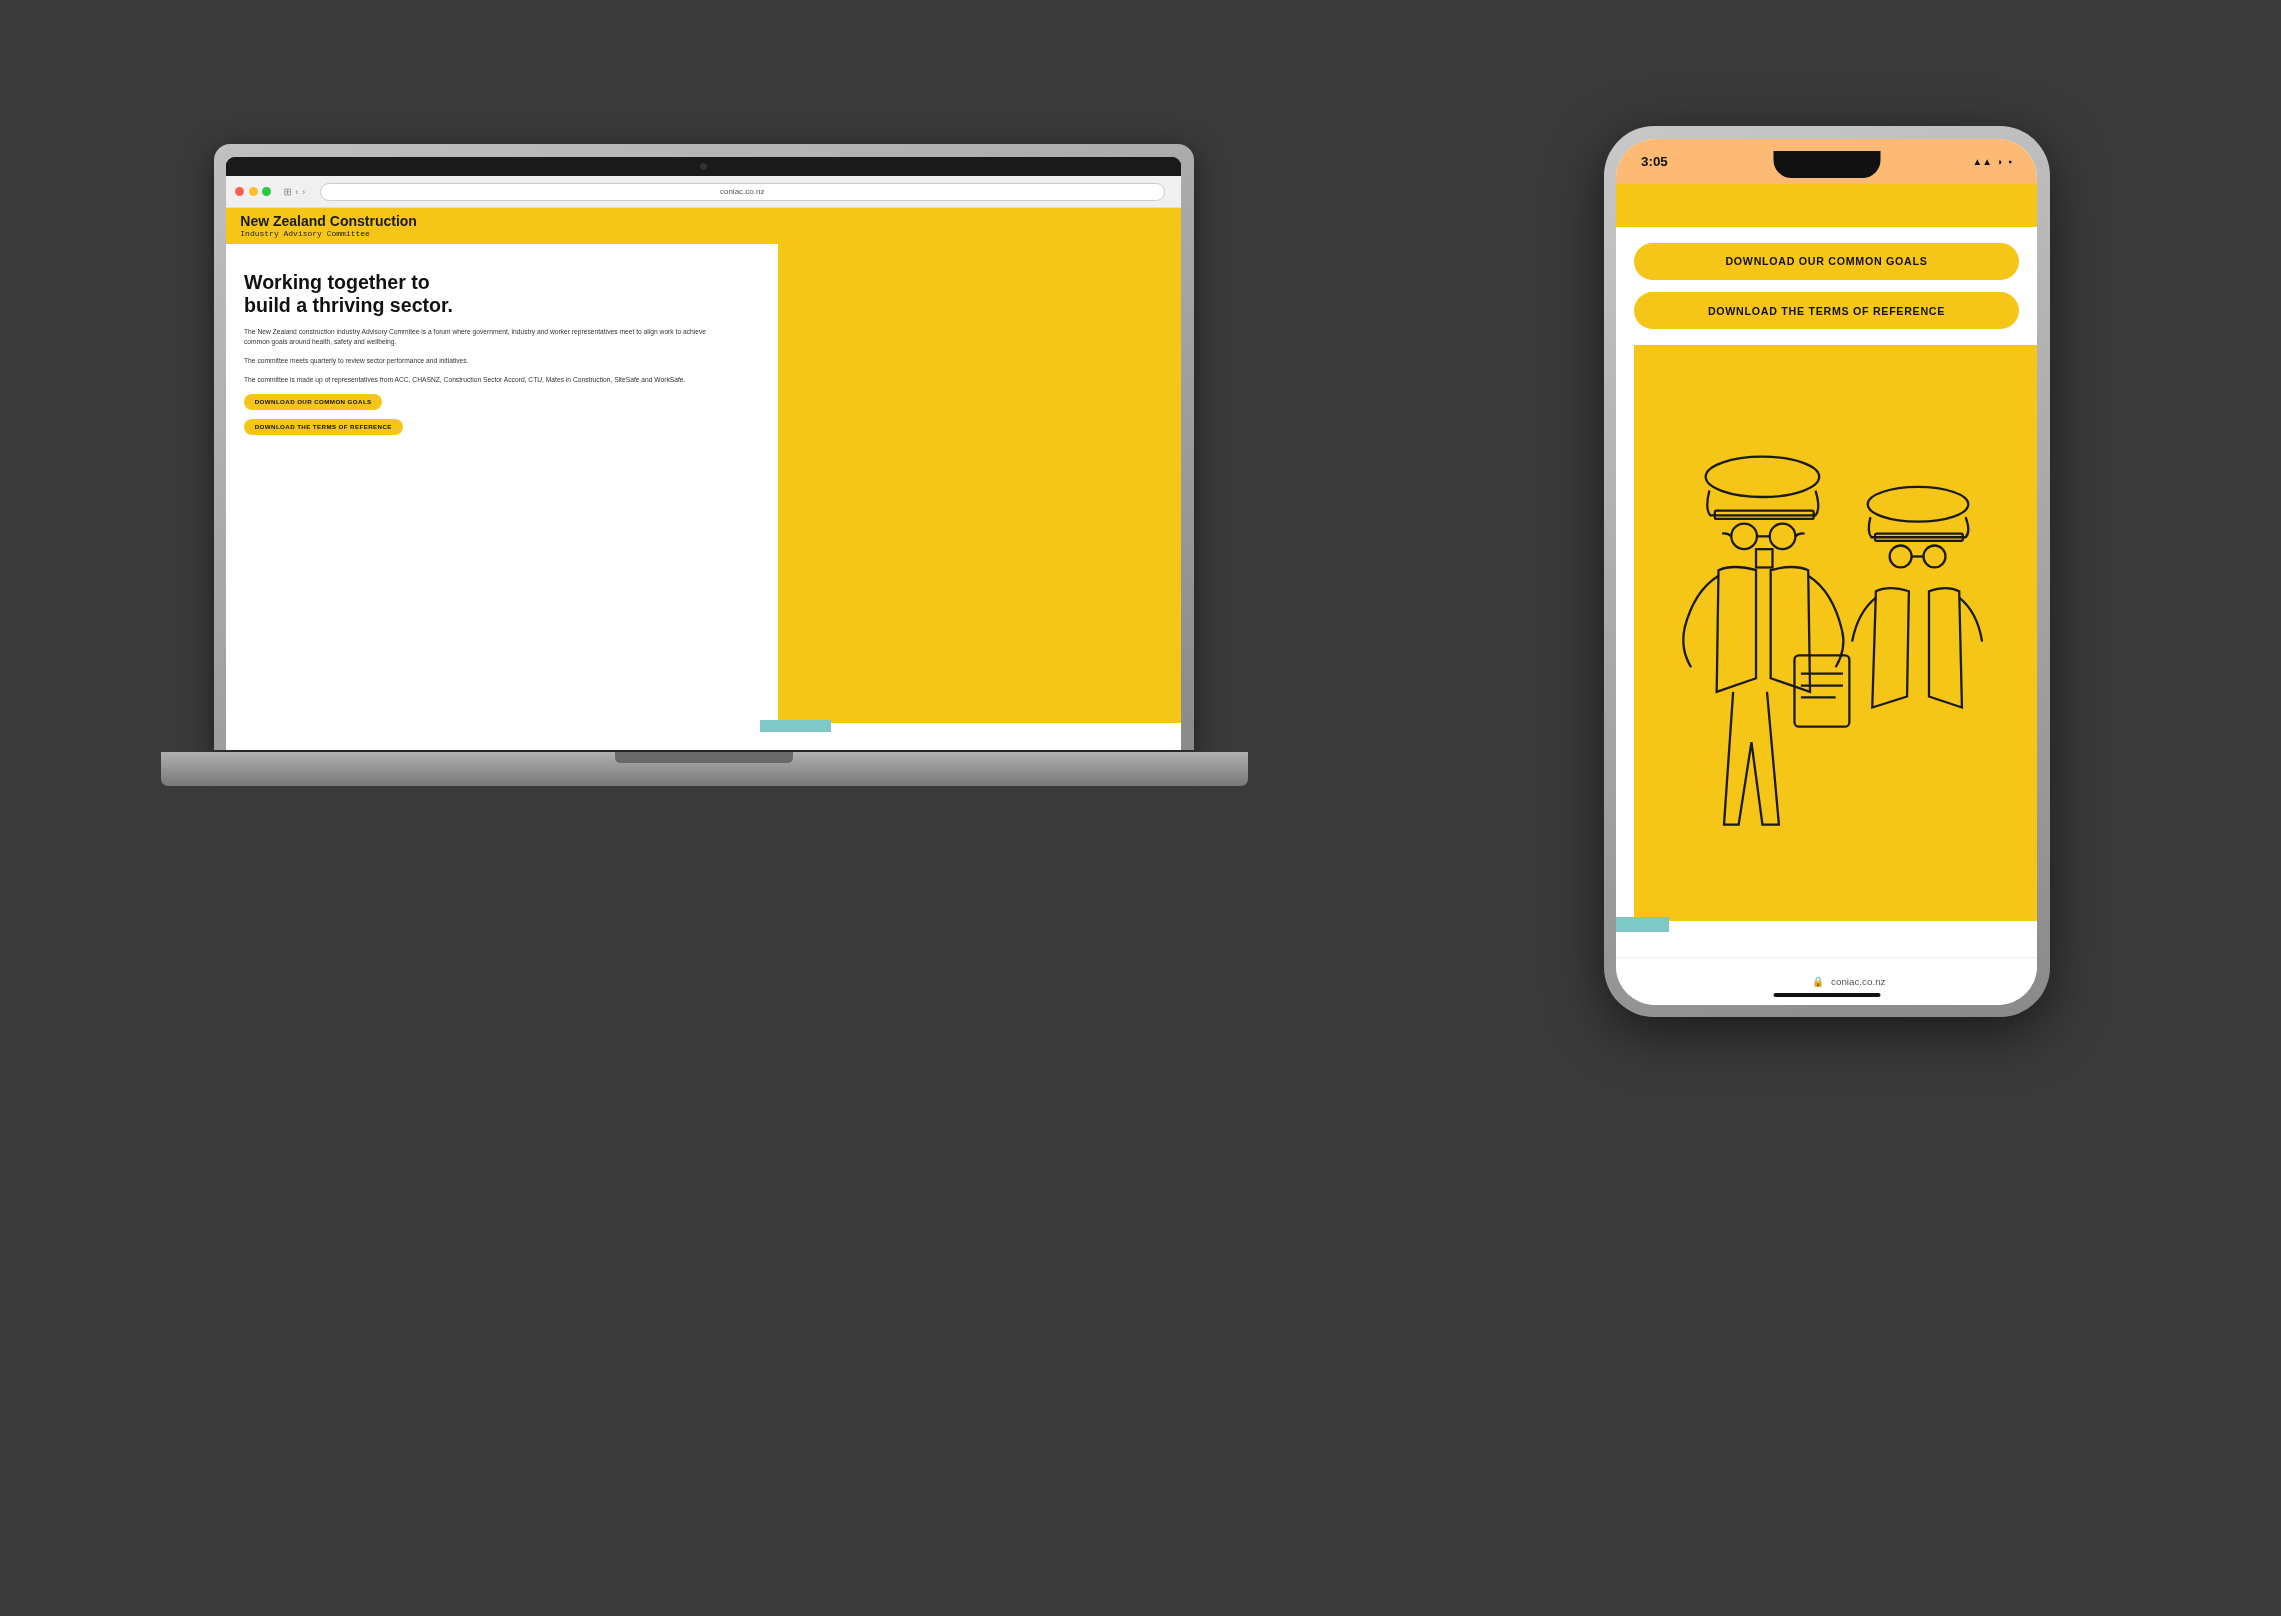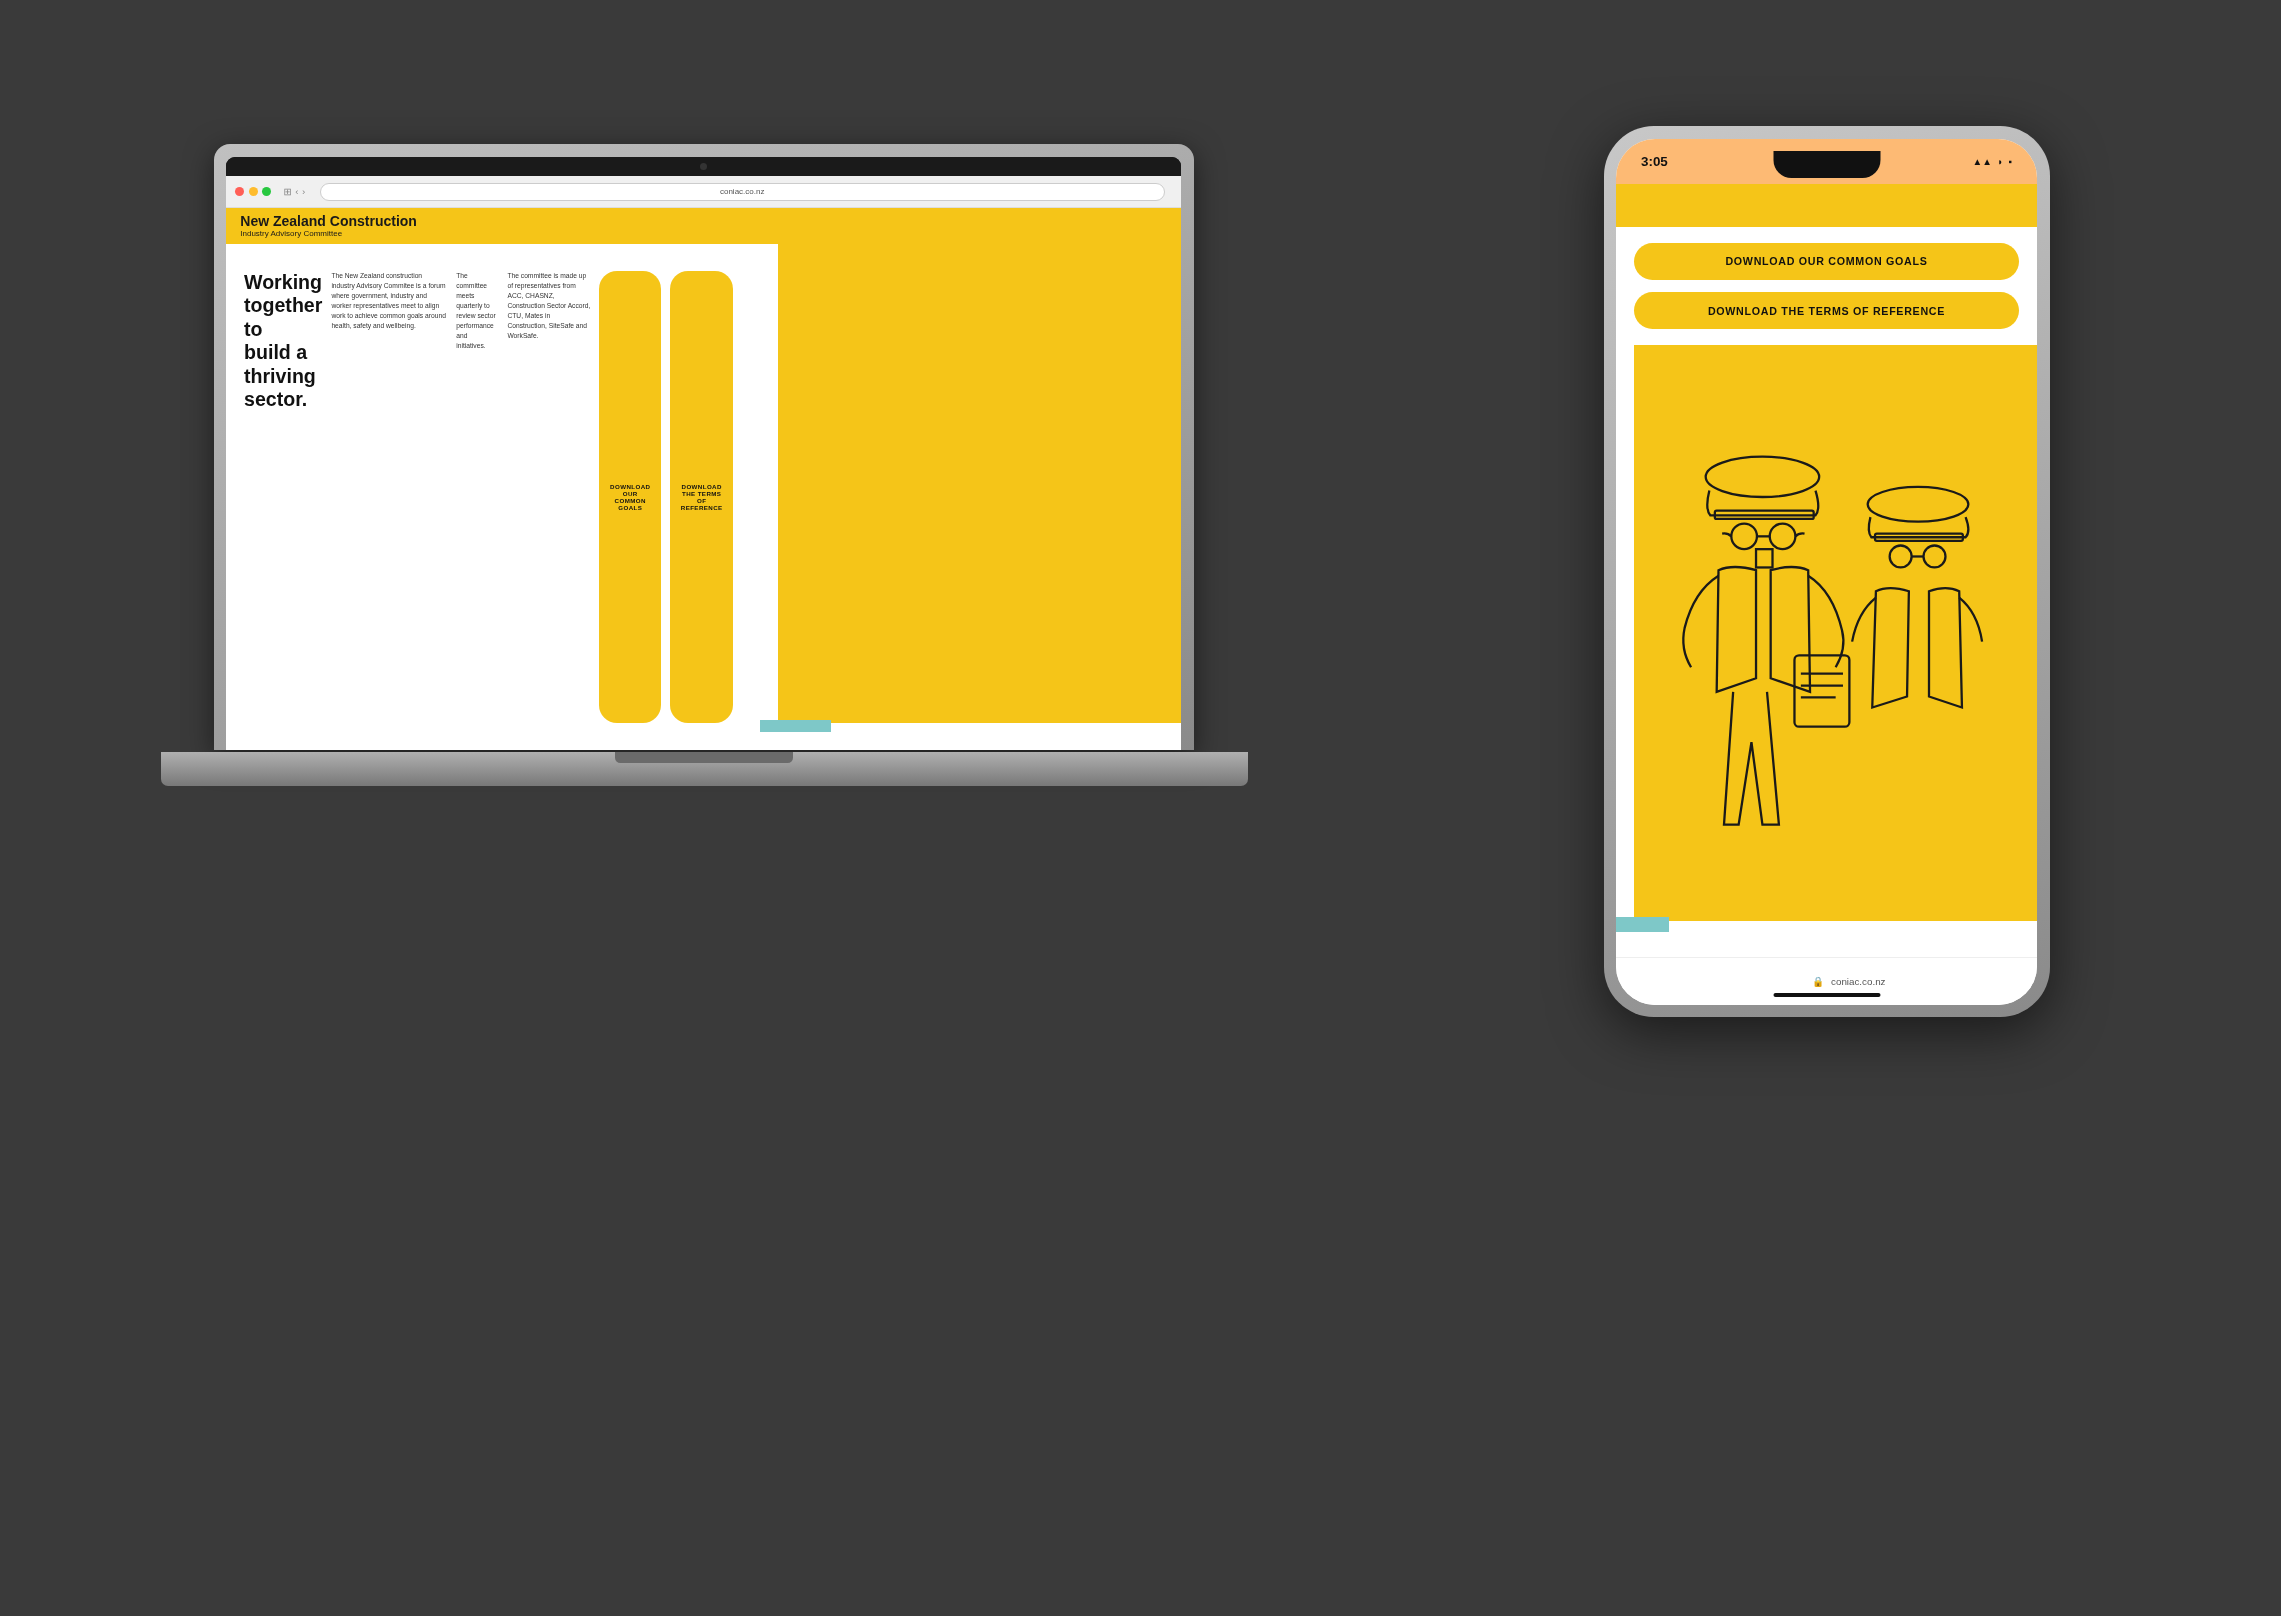--- a/index.html
+++ b/index.html
@@ -153,33 +153,34 @@
 
     .site-header-title {
       font-size: 14px;
       font-weight: 700;
       color: #1a1a1a;
     }
 
     .site-header-sub {
       font-size: 8px;
       color: #1a1a1a;
+      font-family: Liberation Mono, monospace;
     }
 
     .site-content {
       flex: 1;
       display: flex;
       overflow: hidden;
     }
 
     .site-left {
       width: 55%;
       padding: 27px 18px;
       display: flex;
-      flex-direction: row;
+      flex-direction: column;
       gap: 9px;
     }
 
     .site-hero-title {
       font-size: 19.6px;
       font-weight: 800;
       color: #111;
       line-height: 1.2;
     }
 

